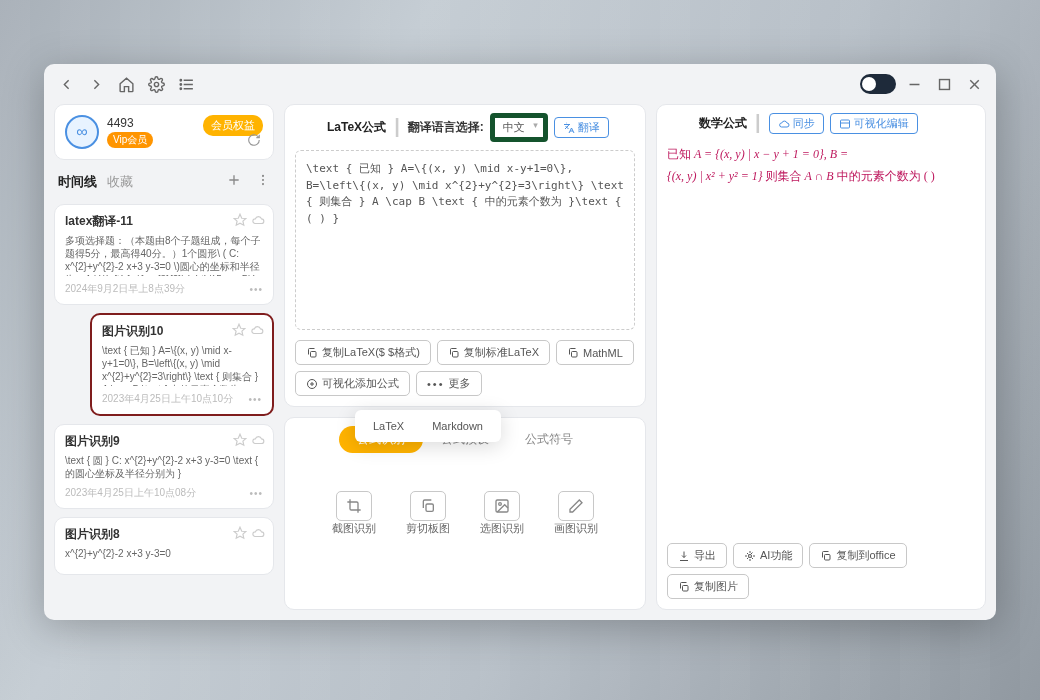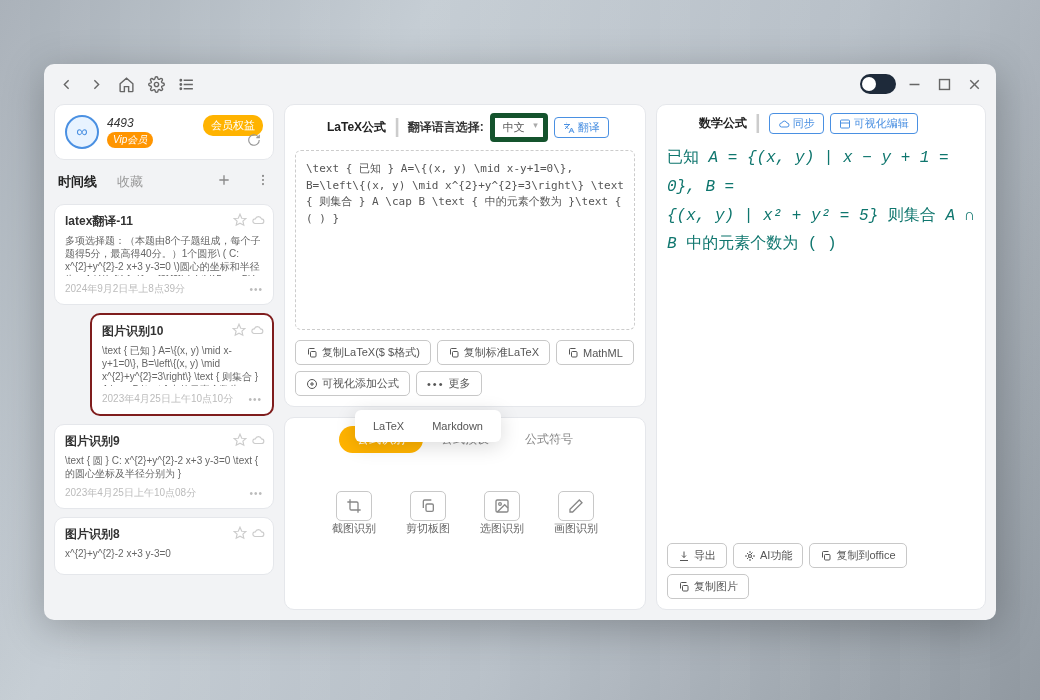--- a/index.html
+++ b/index.html
@@ -26,26 +26,26 @@
 .tb-ico { width:24px; height:24px; display:flex; align-items:center; justify-content:center; color:#666; border-radius:4px; cursor:pointer; }
 .tb-ico svg { width:17px; height:17px; }
 .tb-spacer { flex:1; }
 .moon-pill { width:36px; height:20px; background:#1e2a3a; border-radius:10px; display:flex; align-items:center; justify-content:flex-start; padding:2px; }
 .moon-pill span { width:14px; height:14px; background:#fff; border-radius:50%; }
 .content { flex:1; display:flex; gap:10px; padding:0 10px 10px 10px; overflow:hidden; }
 .sidebar { width:220px; display:flex; flex-direction:column; gap:10px; }
 .card { background:#fff; border-radius:10px; border:1px solid #e5e7eb; }
 .profile { padding:10px; display:flex; align-items:center; gap:8px; position:relative; }
 .avatar { width:34px; height:34px; border-radius:50%; background:#e8f3ff; border:2px solid #4a90e2; display:flex; align-items:center; justify-content:center; color:#4a90e2; font-size:16px; }
-.uinfo { display:flex; flex-direction:column; gap:2px;font-style:italic; }
+.uinfo { display:flex; flex-direction:column; gap:2px; }
 .uname { font-size:12px; color:#333; }
 .vip { background:#ff9500; color:#fff; font-size:10px; padding:1px 6px; border-radius:8px; width:fit-content; }
 .badge-btn { position:absolute; right:10px; top:10px; background:#ffb300; color:#fff; font-size:11px; padding:3px 8px; border-radius:10px; }
 .refresh-ico { position:absolute; right:12px; bottom:8px; color:#999; }
-.tl-head { display:flex; align-items:center; gap:20px; padding:2px 4px; }
+.tl-head { display:flex; align-items:center; gap:10px; padding:2px 4px; }
 .tl-tab { font-size:13px; color:#999; cursor:pointer; }
 .tl-tab.active { color:#222; font-weight:600; }
 .tl-head-spacer { flex:1; }
 .tl-ico { color:#888; cursor:pointer; }
 .tl-list { flex:1; display:flex; flex-direction:column; gap:8px; overflow:hidden; }
 .tl-item { padding:8px 10px; position:relative; }
 .tl-item.selected { border:2px solid #7f1d1d;margin-left:36px; }
 .tl-title { font-size:12px; font-weight:600; color:#333; margin-bottom:4px; }
 .tl-icons { position:absolute; right:8px; top:8px; display:flex; gap:4px; color:#ccc; }
 .tl-text { font-size:10px; color:#666; line-height:1.3; max-height:42px; overflow:hidden; margin-bottom:6px; }
@@ -67,21 +67,21 @@
 .popup-item { padding:4px 12px; font-size:11px; color:#555; border-radius:4px; cursor:pointer; }
 .seg { display:flex; gap:0; justify-content:center; padding:8px 0; }
 .seg-item { padding:5px 18px; font-size:12px; color:#888; border-radius:14px; cursor:pointer; }
 .seg-item.active { background:#ffb300; color:#fff; }
 .action-grid { display:flex; gap:30px; justify-content:center; padding:30px 0 20px 0; }
 .action-item { display:flex; flex-direction:column; align-items:center; gap:0; cursor:pointer; }
 .action-box { width:36px; height:30px; border:1px solid #c8c8c8; border-radius:5px; display:flex; align-items:center; justify-content:center; color:#888; }
 .action-box svg { width:16px; height:16px; }
 .action-label { font-size:11px; color:#666; }
 .rightcol { width:330px; display:flex; flex-direction:column; gap:10px; }
-.math-render { padding:10px; font-size:16px; color:#0f766e; line-height:1.8; font-family:Liberation Mono, monospace; }
+.math-render { padding:10px; font-size:12px; color:#be185d; line-height:1.8; font-family:Liberation Serif, serif; }
 .math-render i { font-style:italic; }
 .right-panel { flex:1; display:flex; flex-direction:column; }
 .right-btns { margin-top:auto; display:flex; gap:6px; padding:10px; flex-wrap:wrap; }
 .midpanel { position:relative; flex:0 0 auto; }
 .bottom-sec { flex:1; display:flex; flex-direction:column; }
 </style>
 </head>
 <body>
 
 <div class="window">
@@ -353,21 +353,21 @@
           <div class="btn-primary">
               <svg width="12" height="12" viewBox="0 0 24 24" fill="none" stroke="currentColor" stroke-width="2">
                 <rect x="3" y="4" width="18" height="16" rx="2"></rect>
                 <path d="M3 10h18"></path>
               </svg>
               <span>可视化编辑</span>
             </div>
         </div>
         <div class="math-render">
           <span>已知 </span><i>A = {(x, y) | x − y + 1 = 0}, B =</i><br>
-          <i>{(x, y) | x² + y² = 5}</i><span> 则集合 </span><i>A ∩ B</i><span> 中的元素个数为 ( )</span>
+          <i>{(x, y) | x² + y² = 1}</i><span> 则集合 </span><i>A ∩ B</i><span> 中的元素个数为 ( )</span>
         </div>
         <div class="right-btns">
           <div class="btn-outline">
               <svg viewBox="0 0 24 24" fill="none" stroke="currentColor" stroke-width="2">
                 <path d="M12 3v12m-4-4l4 4 4-4M4 21h16"></path>
               </svg>
               <span>导出</span>
             </div>
           <div class="btn-outline">
               <svg viewBox="0 0 24 24" fill="none" stroke="currentColor" stroke-width="2">

